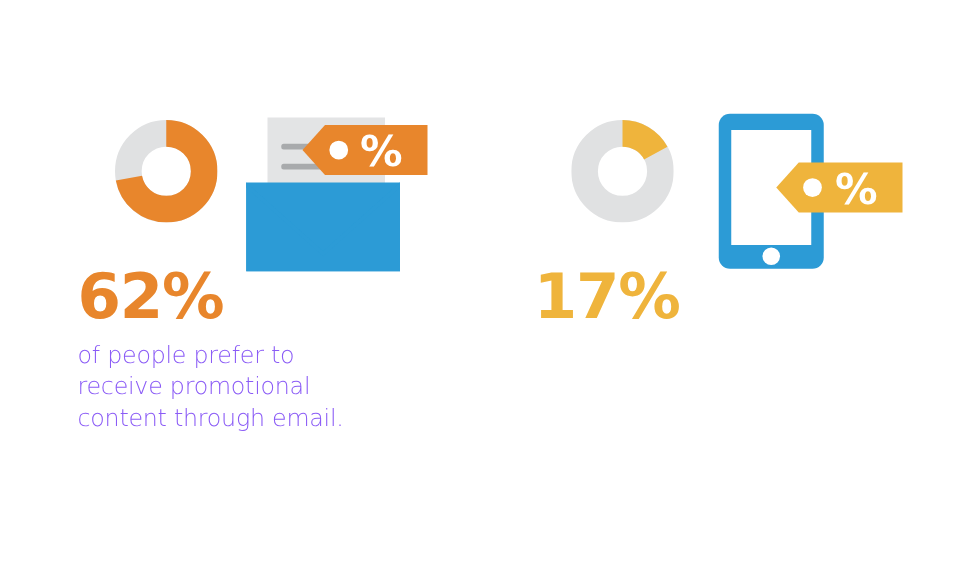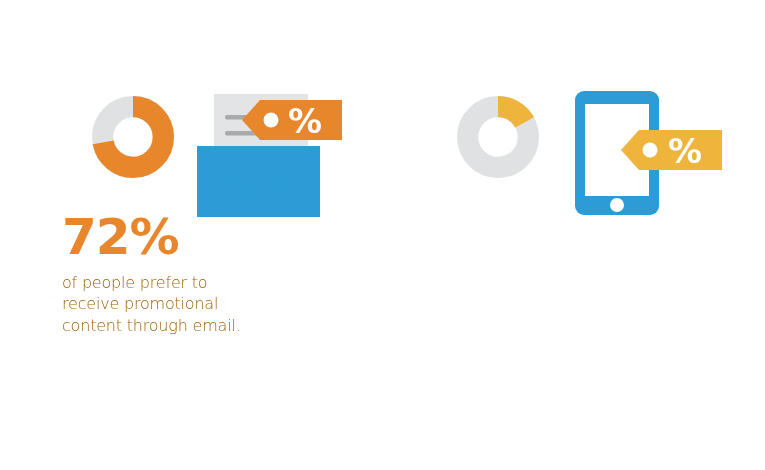--- a/index.html
+++ b/index.html
@@ -69,24 +69,24 @@
     position: relative;
     top: 4px;
   }
   .stat-number.orange { color: #E8862C; }
   .stat-number.amber  { color: #EFB43C; }
 
   
   .stat-caption {
     display: block;
     font-family: "DejaVu Sans", sans-serif;
-    font-size: 16px;
+    font-size: 19px;
     font-weight: 300;
     line-height: 1.33;
-    color: #a16207;
+    color: #8b5cf6;
     margin: 0;
     padding: 0;
     position: relative;
     top: 14px;
     white-space: pre-line;
     letter-spacing: -0.2px;
   }
 
   
   .logo {
@@ -126,21 +126,21 @@
         <path d="M5 58 L66.5 113 L128 58 L128 62 L66.5 117 L5 62 Z" fill="#2C9BD6"></path>
 
         <g>
           <path d="M68 12 L150 12 L150 52 L68 52 L50 32 Z" fill="#E8862C"></path>
           <circle cx="79" cy="32" r="7.5" fill="#FFFFFF"></circle>
           <text x="113" y="45" font-family="DejaVu Sans, sans-serif" font-size="34" font-weight="bold" fill="#FFFFFF" text-anchor="middle">%</text>
         </g>
       </svg>
     </div>
 
-    <span class="stat-number orange">72%</span>
+    <span class="stat-number orange">62%</span>
 
     <span class="stat-caption">of people prefer to
 receive promotional
 content through email.</span>
   </div>
 
   <div class="panel panel-social">
 
     <div class="panel-visual">
 
@@ -157,17 +157,18 @@
         <circle cx="50" cy="117" r="7" fill="#FFFFFF"></circle>
 
         <g>
           <path d="M72 42 L155 42 L155 82 L72 82 L54 62 Z" fill="#EFB43C"></path>
           <circle cx="83" cy="62" r="7.5" fill="#FFFFFF"></circle>
           <text x="118" y="75" font-family="DejaVu Sans, sans-serif" font-size="34" font-weight="bold" fill="#FFFFFF" text-anchor="middle">%</text>
         </g>
       </svg>
     </div>
 
+    <span class="stat-number amber">17%</span>
 
   </div>
 
 
 </div>
 
 </body></html>

